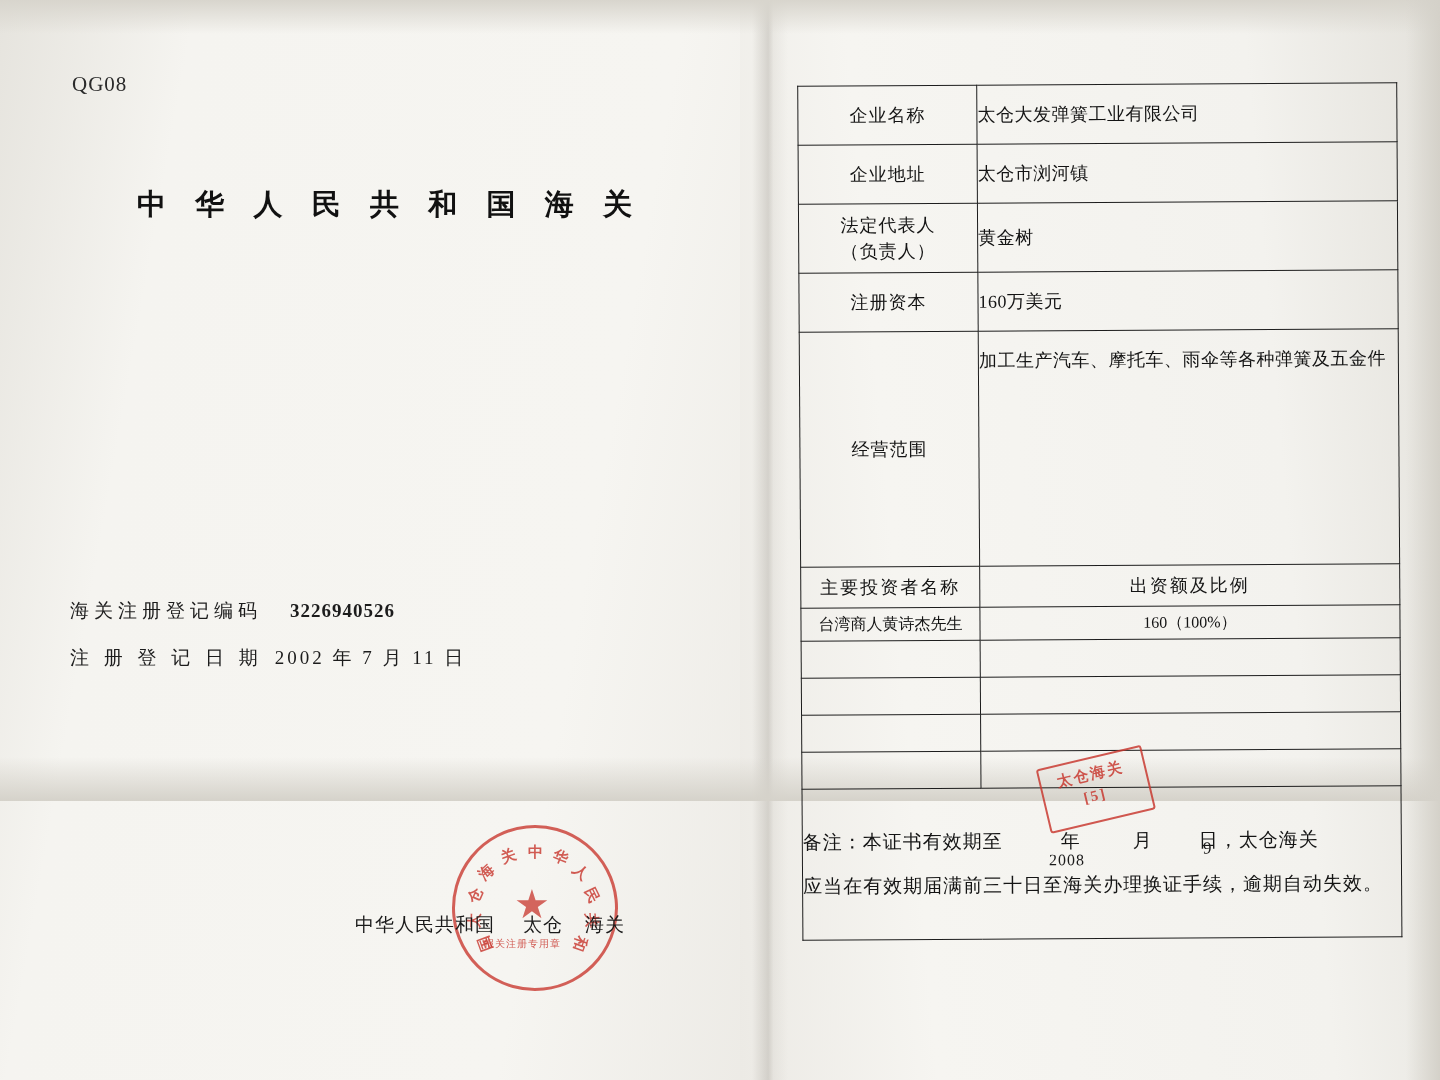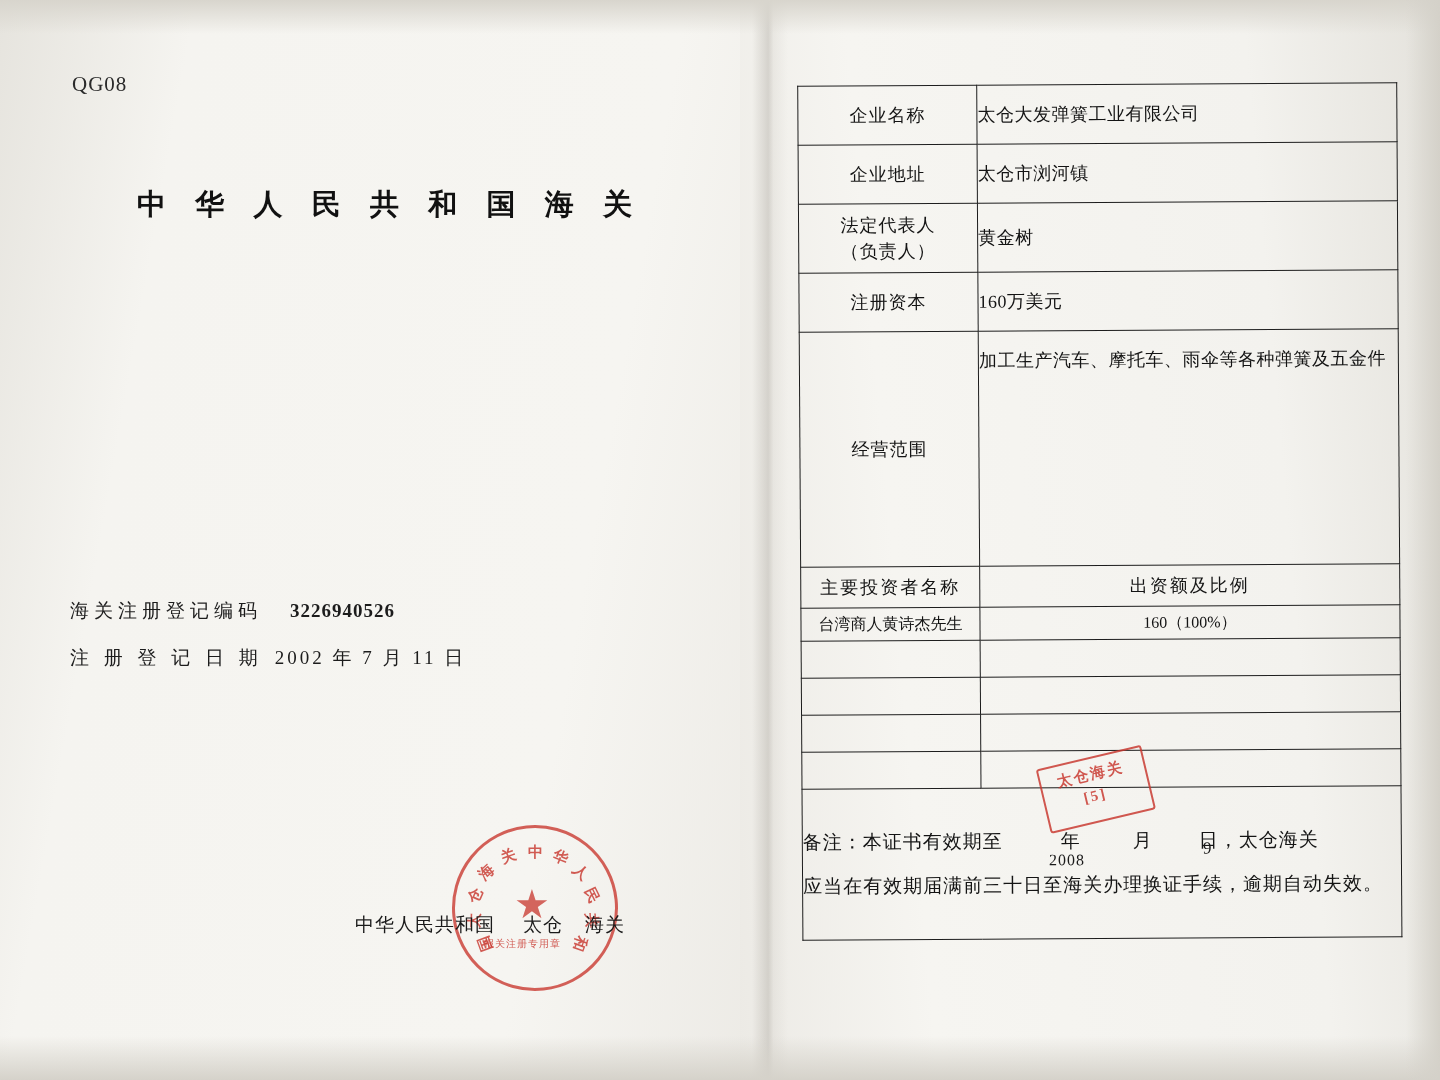--- a/index.html
+++ b/index.html
@@ -9,21 +9,21 @@
   body {
     width: 1440px;
     height: 1080px;
     background: #e8e6e1;
     font-family: "Liberation Serif", serif;
     overflow: hidden;
   }
   .page {
     position: relative;
     width: 1440px;
-    height: 1080px;
+    height: 801px;
     background: linear-gradient(118deg, #efeeea 0%, #f4f3ef 18%, #eceae5 42%, #f2f1ec 62%, #e9e7e1 84%, #e2e0da 100%);
   }
   
   .paper-shade-left {
     position: absolute;
     left: 0; top: 0;
     width: 790px; height: 1080px;
     background: linear-gradient(100deg, #e6e4de 0%, #f5f4f0 20%, #f6f5f1 70%, #ebe9e4 100%);
   }
   .paper-shade-right {

